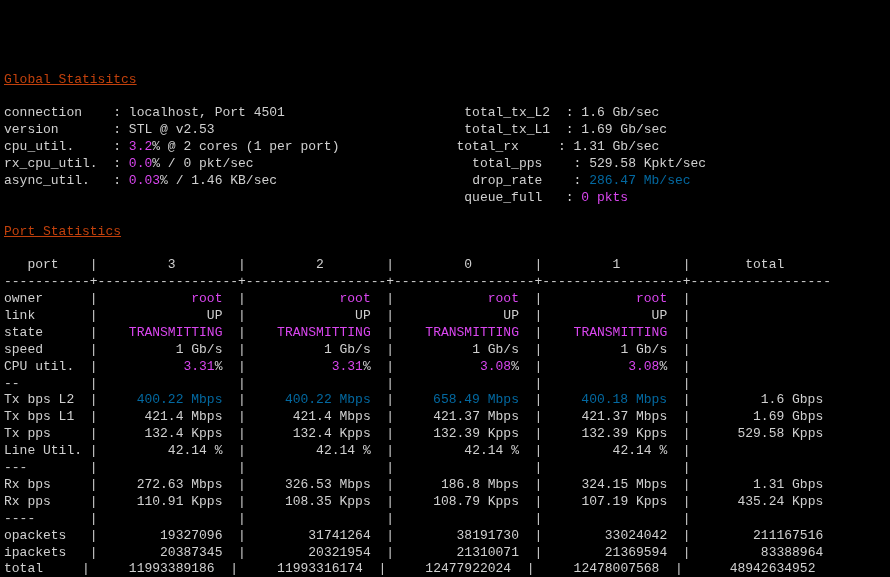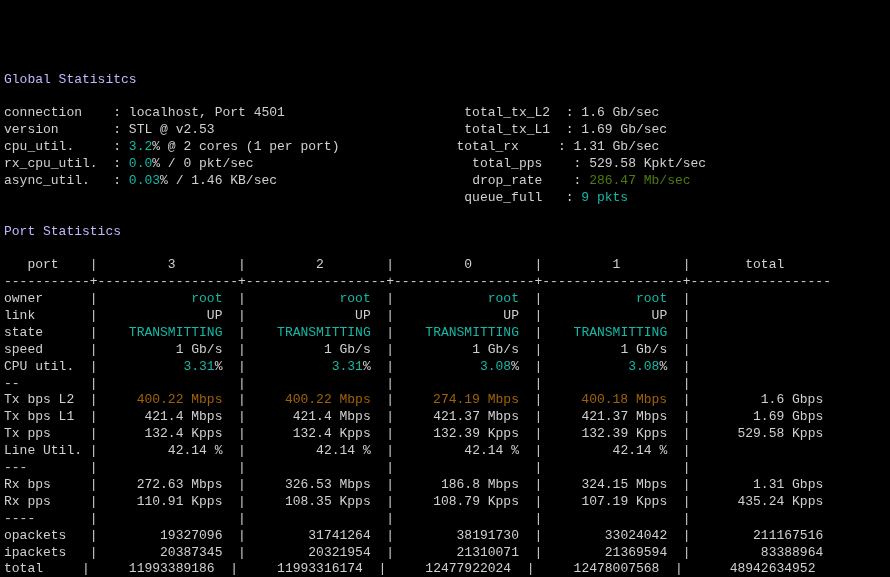--- a/index.html
+++ b/index.html
@@ -5,50 +5,50 @@
   body {
     background: #000;
     color: #d0d0d0;
     font-family: "Courier New", monospace;
     font-size: 13px;
     line-height: 1.3;
     margin: 0;
     padding: 4px;
     white-space: pre;
   }
-  .cyan-ul { color: #c4b5fd; }
-  .green { color: #14b8a6; }
-  .red { color: #4d7c0f; }
-  .blue { color: #a16207; margin-top: 23px; }
+  .cyan-ul { color: #c2410c; text-decoration: underline; }
+  .green { color: #d946ef; }
+  .red { color: #0369a1; }
+  .blue { color: #0369a1; margin-top: 23px; }
 </style>
 </head>
 <body>
 
 
 
 <div><span class="cyan-ul">Global Statisitcs</span>
 
 <span>connection    : </span><span>localhost, Port 4501</span>                       <span>total_tx_L2  : </span><span>1.6 Gb/sec</span>
 <span>version       : </span><span>STL @ v2.53</span>                                <span>total_tx_L1  : </span><span>1.69 Gb/sec</span>
 <span>cpu_util.     : </span><span class="green">3.2</span><span>% @ 2 cores (1 per port)</span>               <span>total_rx     : </span><span>1.31 Gb/sec</span>
 <span>rx_cpu_util.  : </span><span class="green">0.0</span><span>% / 0 pkt/sec</span>                            <span>total_pps    : </span><span>529.58 Kpkt/sec</span>
 <span>async_util.   : </span><span class="green">0.03</span><span>% / 1.46 KB/sec</span>                         <span>drop_rate    : </span><span class="red">286.47 Mb/sec</span>
-                                                           <span>queue_full   : </span><span class="green">9 pkts</span>
+                                                           <span>queue_full   : </span><span class="green">0 pkts</span>
 
 <span class="cyan-ul">Port Statistics</span>
 
 <span>   port    </span>|<span>         3        </span>|<span>         2        </span>|<span>         0        </span>|<span>         1        </span>|<span>       total       </span>
 <span>-----------+------------------+------------------+------------------+------------------+------------------ </span>
 <span>owner      </span>|<span class="green">            root  </span>|<span class="green">            root  </span>|<span class="green">            root  </span>|<span class="green">            root  </span>|<span>                   </span>
 <span>link       </span>|<span>              UP  </span>|<span>              UP  </span>|<span>              UP  </span>|<span>              UP  </span>|<span>                   </span>
 <span>state      </span>|<span class="green">    TRANSMITTING  </span>|<span class="green">    TRANSMITTING  </span>|<span class="green">    TRANSMITTING  </span>|<span class="green">    TRANSMITTING  </span>|<span>                   </span>
 <span>speed      </span>|<span>          1 Gb/s  </span>|<span>          1 Gb/s  </span>|<span>          1 Gb/s  </span>|<span>          1 Gb/s  </span>|<span>                   </span>
 <span>CPU util.  </span>|<span class="green">           3.31</span><span>%  </span>|<span class="green">           3.31</span><span>%  </span>|<span class="green">           3.08</span><span>%  </span>|<span class="green">           3.08</span><span>%  </span>|<span>                   </span>
 <span>--         |                  |                  |                  |                  |                   </span>
-<span>Tx bps L2  </span>|<span class="blue">     400.22 Mbps</span>  |<span class="blue">     400.22 Mbps</span>  |<span class="blue">     274.19 Mbps</span>  |<span class="blue">     400.18 Mbps</span>  |<span>         1.6 Gbps </span>
+<span>Tx bps L2  </span>|<span class="blue">     400.22 Mbps</span>  |<span class="blue">     400.22 Mbps</span>  |<span class="blue">     658.49 Mbps</span>  |<span class="blue">     400.18 Mbps</span>  |<span>         1.6 Gbps </span>
 <span>Tx bps L1  </span>|<span>      421.4 Mbps  </span>|<span>      421.4 Mbps  </span>|<span>     421.37 Mbps  </span>|<span>     421.37 Mbps  </span>|<span>        1.69 Gbps </span>
 <span>Tx pps     </span>|<span>      132.4 Kpps  </span>|<span>      132.4 Kpps  </span>|<span>     132.39 Kpps  </span>|<span>     132.39 Kpps  </span>|<span>      529.58 Kpps </span>
 <span>Line Util. </span>|<span>         42.14 %  </span>|<span>         42.14 %  </span>|<span>         42.14 %  </span>|<span>         42.14 %  </span>|<span>                   </span>
 <span>---        |                  |                  |                  |                  |                   </span>
 <span>Rx bps     </span>|<span>     272.63 Mbps  </span>|<span>     326.53 Mbps  </span>|<span>      186.8 Mbps  </span>|<span>     324.15 Mbps  </span>|<span>        1.31 Gbps </span>
 <span>Rx pps     </span>|<span>     110.91 Kpps  </span>|<span>     108.35 Kpps  </span>|<span>     108.79 Kpps  </span>|<span>     107.19 Kpps  </span>|<span>      435.24 Kpps </span>
 <span>----       |                  |                  |                  |                  |                   </span>
 <span>opackets   </span>|<span>        19327096  </span>|<span>        31741264  </span>|<span>        38191730  </span>|<span>        33024042  </span>|<span>        211167516 </span>
 <span>ipackets   </span>|<span>        20387345  </span>|<span>        20321954  </span>|<span>        21310071  </span>|<span>        21369594  </span>|<span>         83388964 </span>
 <span>total     </span>|<span>     11993389186  </span>|<span>     11993316174  </span>|<span>     12477922024  </span>|<span>     12478007568  </span>|<span>      48942634952 </span>

